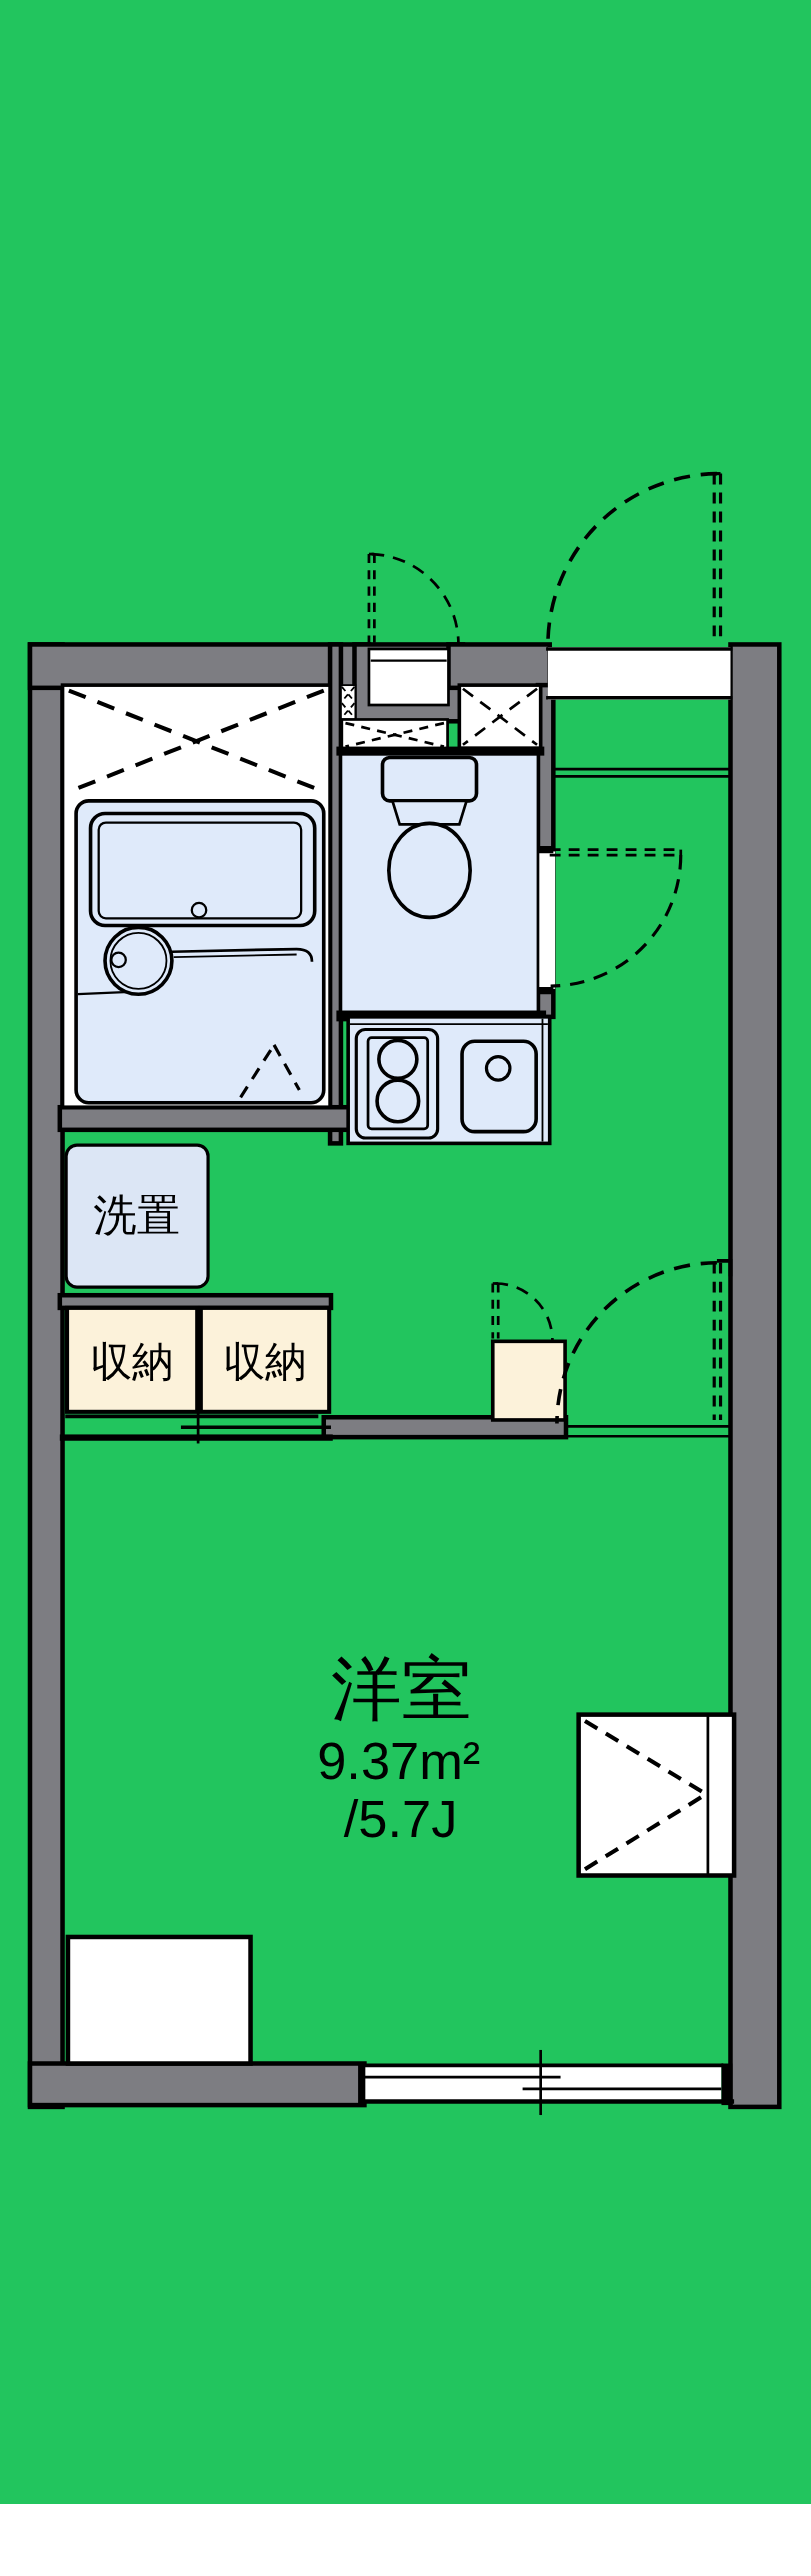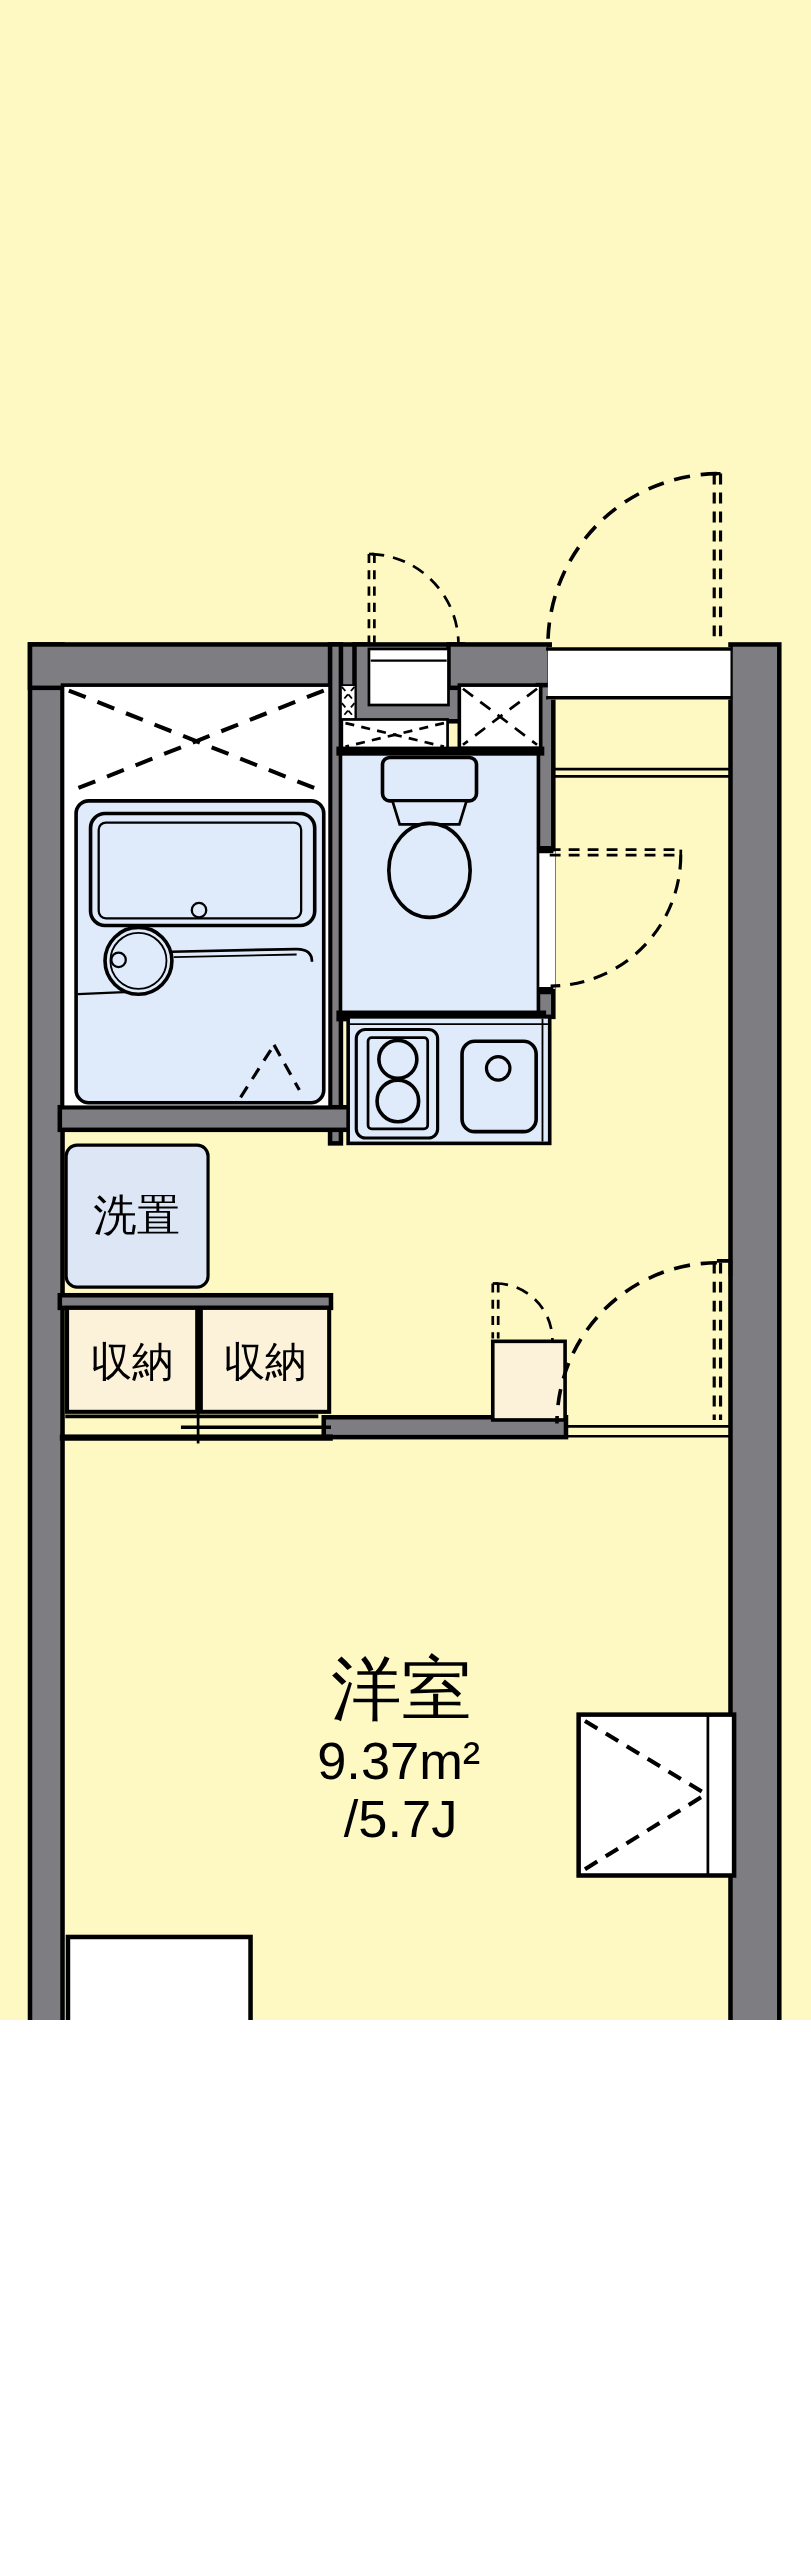--- a/index.html
+++ b/index.html
@@ -1,16 +1,16 @@
 <!DOCTYPE html>
 <html style="font-size:14.5px"><head>
 <meta charset="utf-8">
 <style>
   html,body{margin:0;padding:0;background:#ffffff;}
-  #screen{position:relative;width:812px;height:2020px;background:#fef9c3;overflow:hidden;
+  #screen{position:relative;width:812px;height:2504px;background:#22c55e;overflow:hidden;
           font-family:"Liberation Sans", sans-serif;}
   svg{display:block;}
   text{fill:#000;}
   .jp{font-family:"Liberation Sans", sans-serif;}
 </style>
 </head>
 <body>
 
 <div id="screen">
 <svg width="812" height="2576" viewBox="0 0 898 2850" xmlns="http://www.w3.org/2000/svg">

